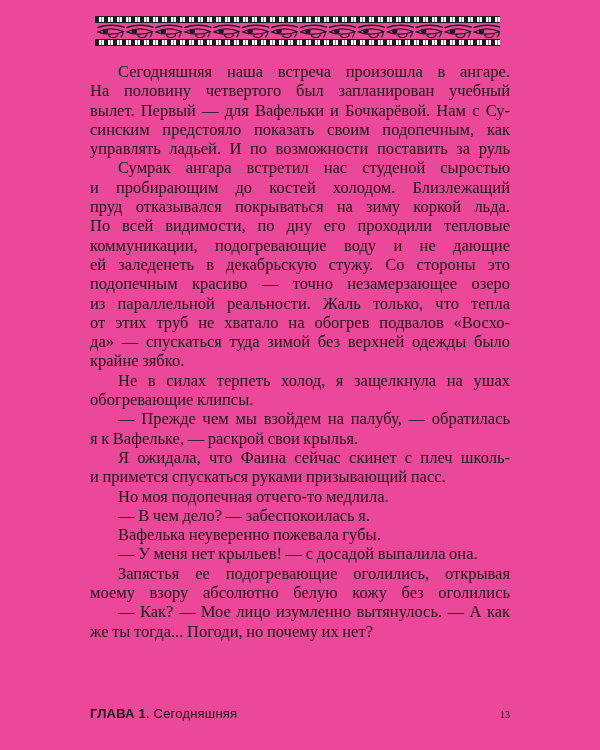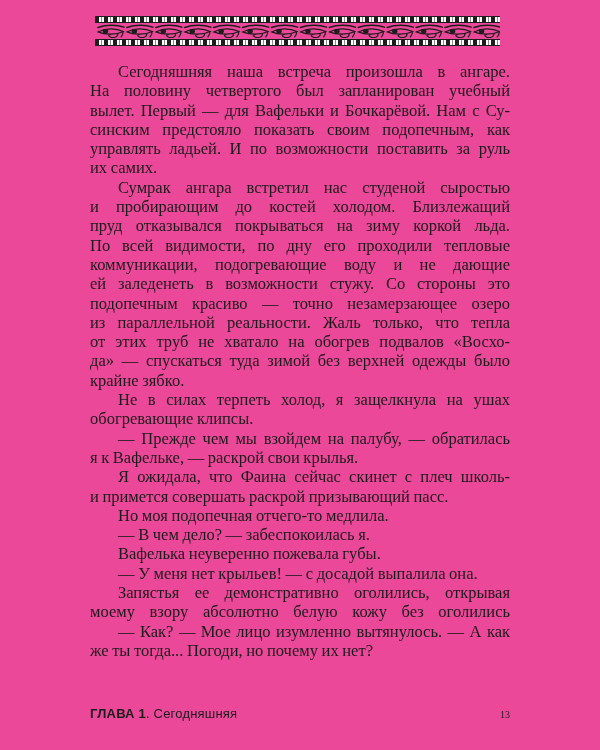--- a/index.html
+++ b/index.html
@@ -107,61 +107,60 @@
     <div class="chain"></div>
   </div>
 
   <div class="textblock" id="textblock">
       <div class="para">
         <div class="line first">Сегодняшняя наша встреча произошла в ангаре.</div>
         <div class="line">На половину четвертого был запланирован учебный</div>
         <div class="line">вылет. Первый — для Вафельки и Бочкарёвой. Нам с Су-</div>
         <div class="line">синским предстояло показать своим подопечным, как</div>
         <div class="line">управлять ладьей. И по возможности поставить за руль</div>
-        <div class="line last">их самих.</div>
       </div>
       <div class="para">
         <div class="line first">Сумрак ангара встретил нас студеной сыростью</div>
         <div class="line">и пробирающим до костей холодом. Близлежащий</div>
         <div class="line">пруд отказывался покрываться на зиму коркой льда.</div>
         <div class="line">По всей видимости, по дну его проходили тепловые</div>
         <div class="line">коммуникации, подогревающие воду и не дающие</div>
-        <div class="line">ей заледенеть в возможности стужу. Со стороны это</div>
+        <div class="line">ей заледенеть в декабрьскую стужу. Со стороны это</div>
         <div class="line">подопечным красиво — точно незамерзающее озеро</div>
         <div class="line">из параллельной реальности. Жаль только, что тепла</div>
         <div class="line">от этих труб не хватало на обогрев подвалов «Восхо-</div>
         <div class="line">да» — спускаться туда зимой без верхней одежды было</div>
         <div class="line last">крайне зябко.</div>
       </div>
       <div class="para">
         <div class="line first">Не в силах терпеть холод, я защелкнула на ушах</div>
         <div class="line last">обогревающие клипсы.</div>
       </div>
       <div class="para">
         <div class="line first">— Прежде чем мы взойдем на палубу, — обратилась</div>
         <div class="line last">я к Вафельке, — раскрой свои крылья.</div>
       </div>
       <div class="para">
         <div class="line first">Я ожидала, что Фаина сейчас скинет с плеч школь-</div>
-        <div class="line last">и примется совершать раскрой призывающий пасс.</div>
+        <div class="line last">и примется спускаться руками призывающий пасс.</div>
       </div>
       <div class="para">
         <div class="line first last">Но моя подопечная отчего-то медлила.</div>
       </div>
       <div class="para">
         <div class="line first last">— В чем дело? — забеспокоилась я.</div>
       </div>
       <div class="para">
         <div class="line first last">Вафелька неуверенно пожевала губы.</div>
       </div>
       <div class="para">
         <div class="line first last">— У меня нет крыльев! — с досадой выпалила она.</div>
       </div>
       <div class="para">
-        <div class="line first">Запястья ее демонстративно оголились, открывая</div>
+        <div class="line first">Запястья ее подогревающие оголились, открывая</div>
         <div class="line">моему взору абсолютно белую кожу без оголились</div>
       </div>
       <div class="para">
         <div class="line first">— Как? — Мое лицо изумленно вытянулось. — А как</div>
         <div class="line last">же ты тогда... Погоди, но почему их нет?</div>
       </div>
     </div>
 
   <div class="footer">
     <div class="running-title"><span class="b">ГЛАВА 1</span><span>. Сегодняшняя</span></div>

